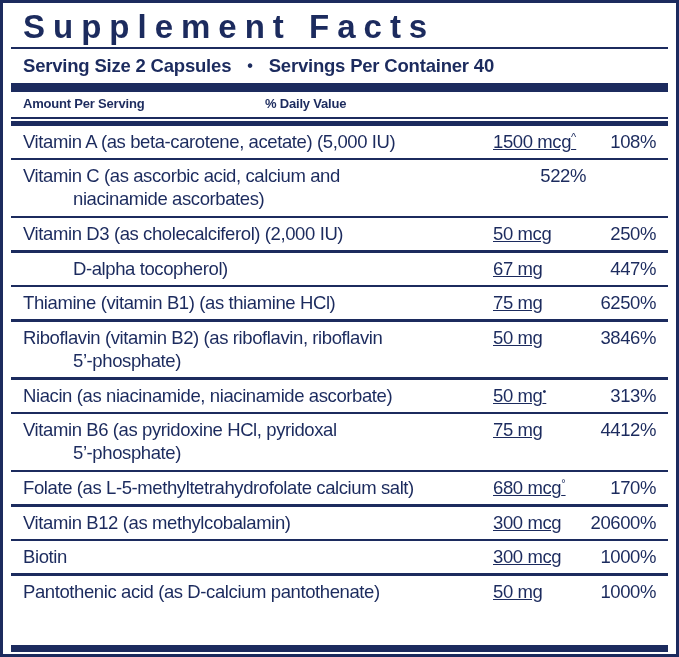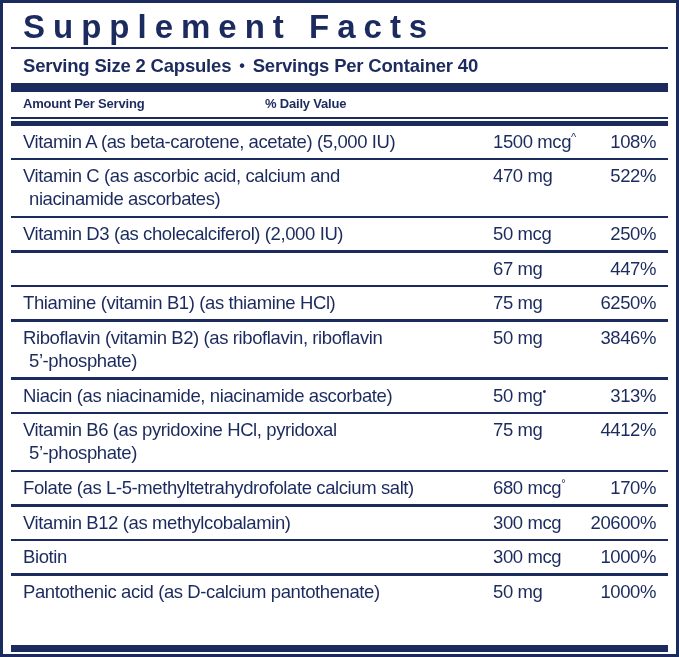--- a/index.html
+++ b/index.html
@@ -20,21 +20,21 @@
   .title {
     font-size:33px; font-weight:800; letter-spacing:8px;
     padding:6px 0 2px 12px; line-height:1.1;
   }
 
   .thin-rule { height:2px; background:var(--navy); flex:none; }
 
   .serving-line {
     font-size:18.5px; font-weight:700; letter-spacing:-0.2px;
     padding:5px 0 6px 12px; line-height:1.25;
-    display:flex; align-items:center; gap:8px;
+    display:flex; align-items:center; gap:16px;
   }
   .serving-line .dot { font-size:16px; }
 
   .thick-bar { height:9px; background:var(--navy); flex:none; }
 
   .col-header {
     display:grid; grid-template-columns:242px 1fr;
     font-size:13px; font-weight:700; letter-spacing:-0.2px;
     padding:4px 12px 4px 12px; line-height:1.25;
   }
@@ -43,22 +43,22 @@
   .double-rule .gap { height:2px; background:#fff; }
   .double-rule .b { height:5px; background:var(--navy); }
 
   .row {
     display:grid; grid-template-columns:470px 93px 70px;
     padding:4px 12px 5px 12px;
     font-size:18.5px; letter-spacing:-0.4px; line-height:1.25;
     align-items:start;
   }
   .row .name span { white-space:nowrap; }
-  .row .name .line2 { display:block; padding-left:6px; }
-  .row .amt { text-align:left; white-space:nowrap; }
+  .row .name .line2 { display:block; padding-left:6px;margin-left:44px; }
+  .row .amt { text-align:left; white-space:nowrap;text-decoration:underline; }
   .row .dv  { text-align:right; white-space:nowrap; }
   sup { font-size:11px; line-height:0; letter-spacing:0; }
 
   .sep { height:2.5px; background:var(--navy); flex:none; }
 
   .bottom-bar { height:7px; background:var(--navy); flex:none; margin-top:auto; margin-bottom:2px; }
 </style>
 </head>
 <body>
 
@@ -89,34 +89,33 @@
 
   <div class="row">
     <div class="name"><span>Vitamin A (as beta-carotene, acetate) (5,000 IU)</span><span class="line2"></span></div>
     <div class="amt"><span>1500 mcg</span><sup>^</sup></div>
     <div class="dv">108%</div>
   </div>
   <div class="sep"></div>
 
   <div class="row">
     <div class="name"><span>Vitamin C (as ascorbic acid, calcium and</span><span class="line2">niacinamide ascorbates)</span></div>
-    <div class="amt"><span>470 mg</span><sup></sup></div>
     <div class="dv">522%</div>
   </div>
   <div class="sep"></div>
 
   <div class="row">
     <div class="name"><span>Vitamin D3 (as cholecalciferol) (2,000 IU)</span><span class="line2"></span></div>
     <div class="amt"><span>50 mcg</span><sup></sup></div>
     <div class="dv">250%</div>
   </div>
   <div class="sep"></div>
 
   <div class="row">
-    <div class="name"></div>
+    <div class="name"><span class="line2">D-alpha tocopherol)</span></div>
     <div class="amt"><span>67 mg</span><sup></sup></div>
     <div class="dv">447%</div>
   </div>
   <div class="sep"></div>
 
   <div class="row">
     <div class="name"><span>Thiamine (vitamin B1) (as thiamine HCl)</span><span class="line2"></span></div>
     <div class="amt"><span>75 mg</span><sup></sup></div>
     <div class="dv">6250%</div>
   </div>

